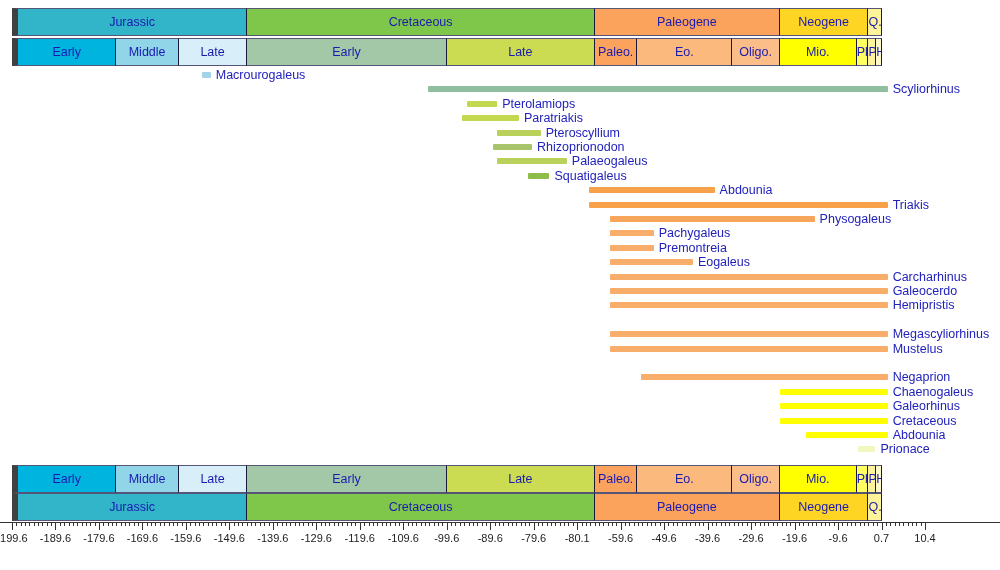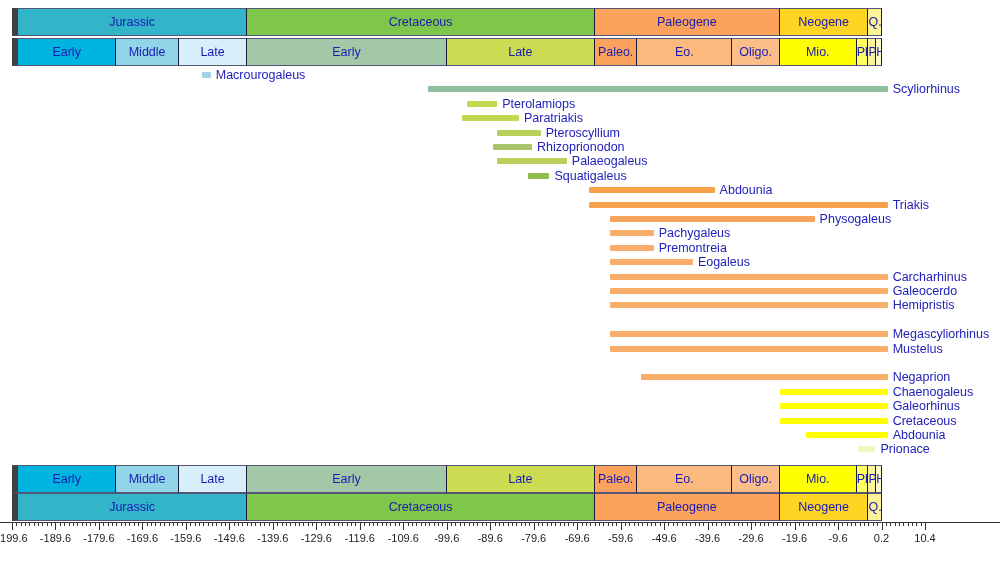--- a/index.html
+++ b/index.html
@@ -449,23 +449,23 @@
       <div class="axlabel" style="left: 142.429px;">-169.6</div>
       <div class="axlabel" style="left: 185.905px;">-159.6</div>
       <div class="axlabel" style="left: 229.381px;">-149.6</div>
       <div class="axlabel" style="left: 272.857px; text-align: right;">-139.6</div>
       <div class="axlabel" style="left: 316.333px;">-129.6</div>
       <div class="axlabel" style="left: 359.81px;">-119.6</div>
       <div class="axlabel" style="left: 403.286px;">-109.6</div>
       <div class="axlabel" style="left: 446.762px;">-99.6</div>
       <div class="axlabel" style="left: 490.238px;">-89.6</div>
       <div class="axlabel" style="left: 533.714px;">-79.6</div>
-      <div class="axlabel" style="left: 577.19px;">-69.6</div>
+      <div class="axlabel" style="left: 577.19px;">-80.1</div>
       <div class="axlabel" style="left: 620.667px;">-59.6</div>
       <div class="axlabel" style="left: 664.143px;">-49.6</div>
       <div class="axlabel" style="left: 707.619px;">-39.6</div>
       <div class="axlabel" style="left: 751.095px;">-29.6</div>
       <div class="axlabel" style="left: 794.571px;">-19.6</div>
       <div class="axlabel" style="left: 838.048px;">-9.6</div>
-      <div class="axlabel" style="left: 881.524px;">0.2</div>
+      <div class="axlabel" style="left: 881.524px;">0.7</div>
       <div class="axlabel" style="left: 925px;">10.4</div>
     </div>
 </div>
 
 </body></html>

